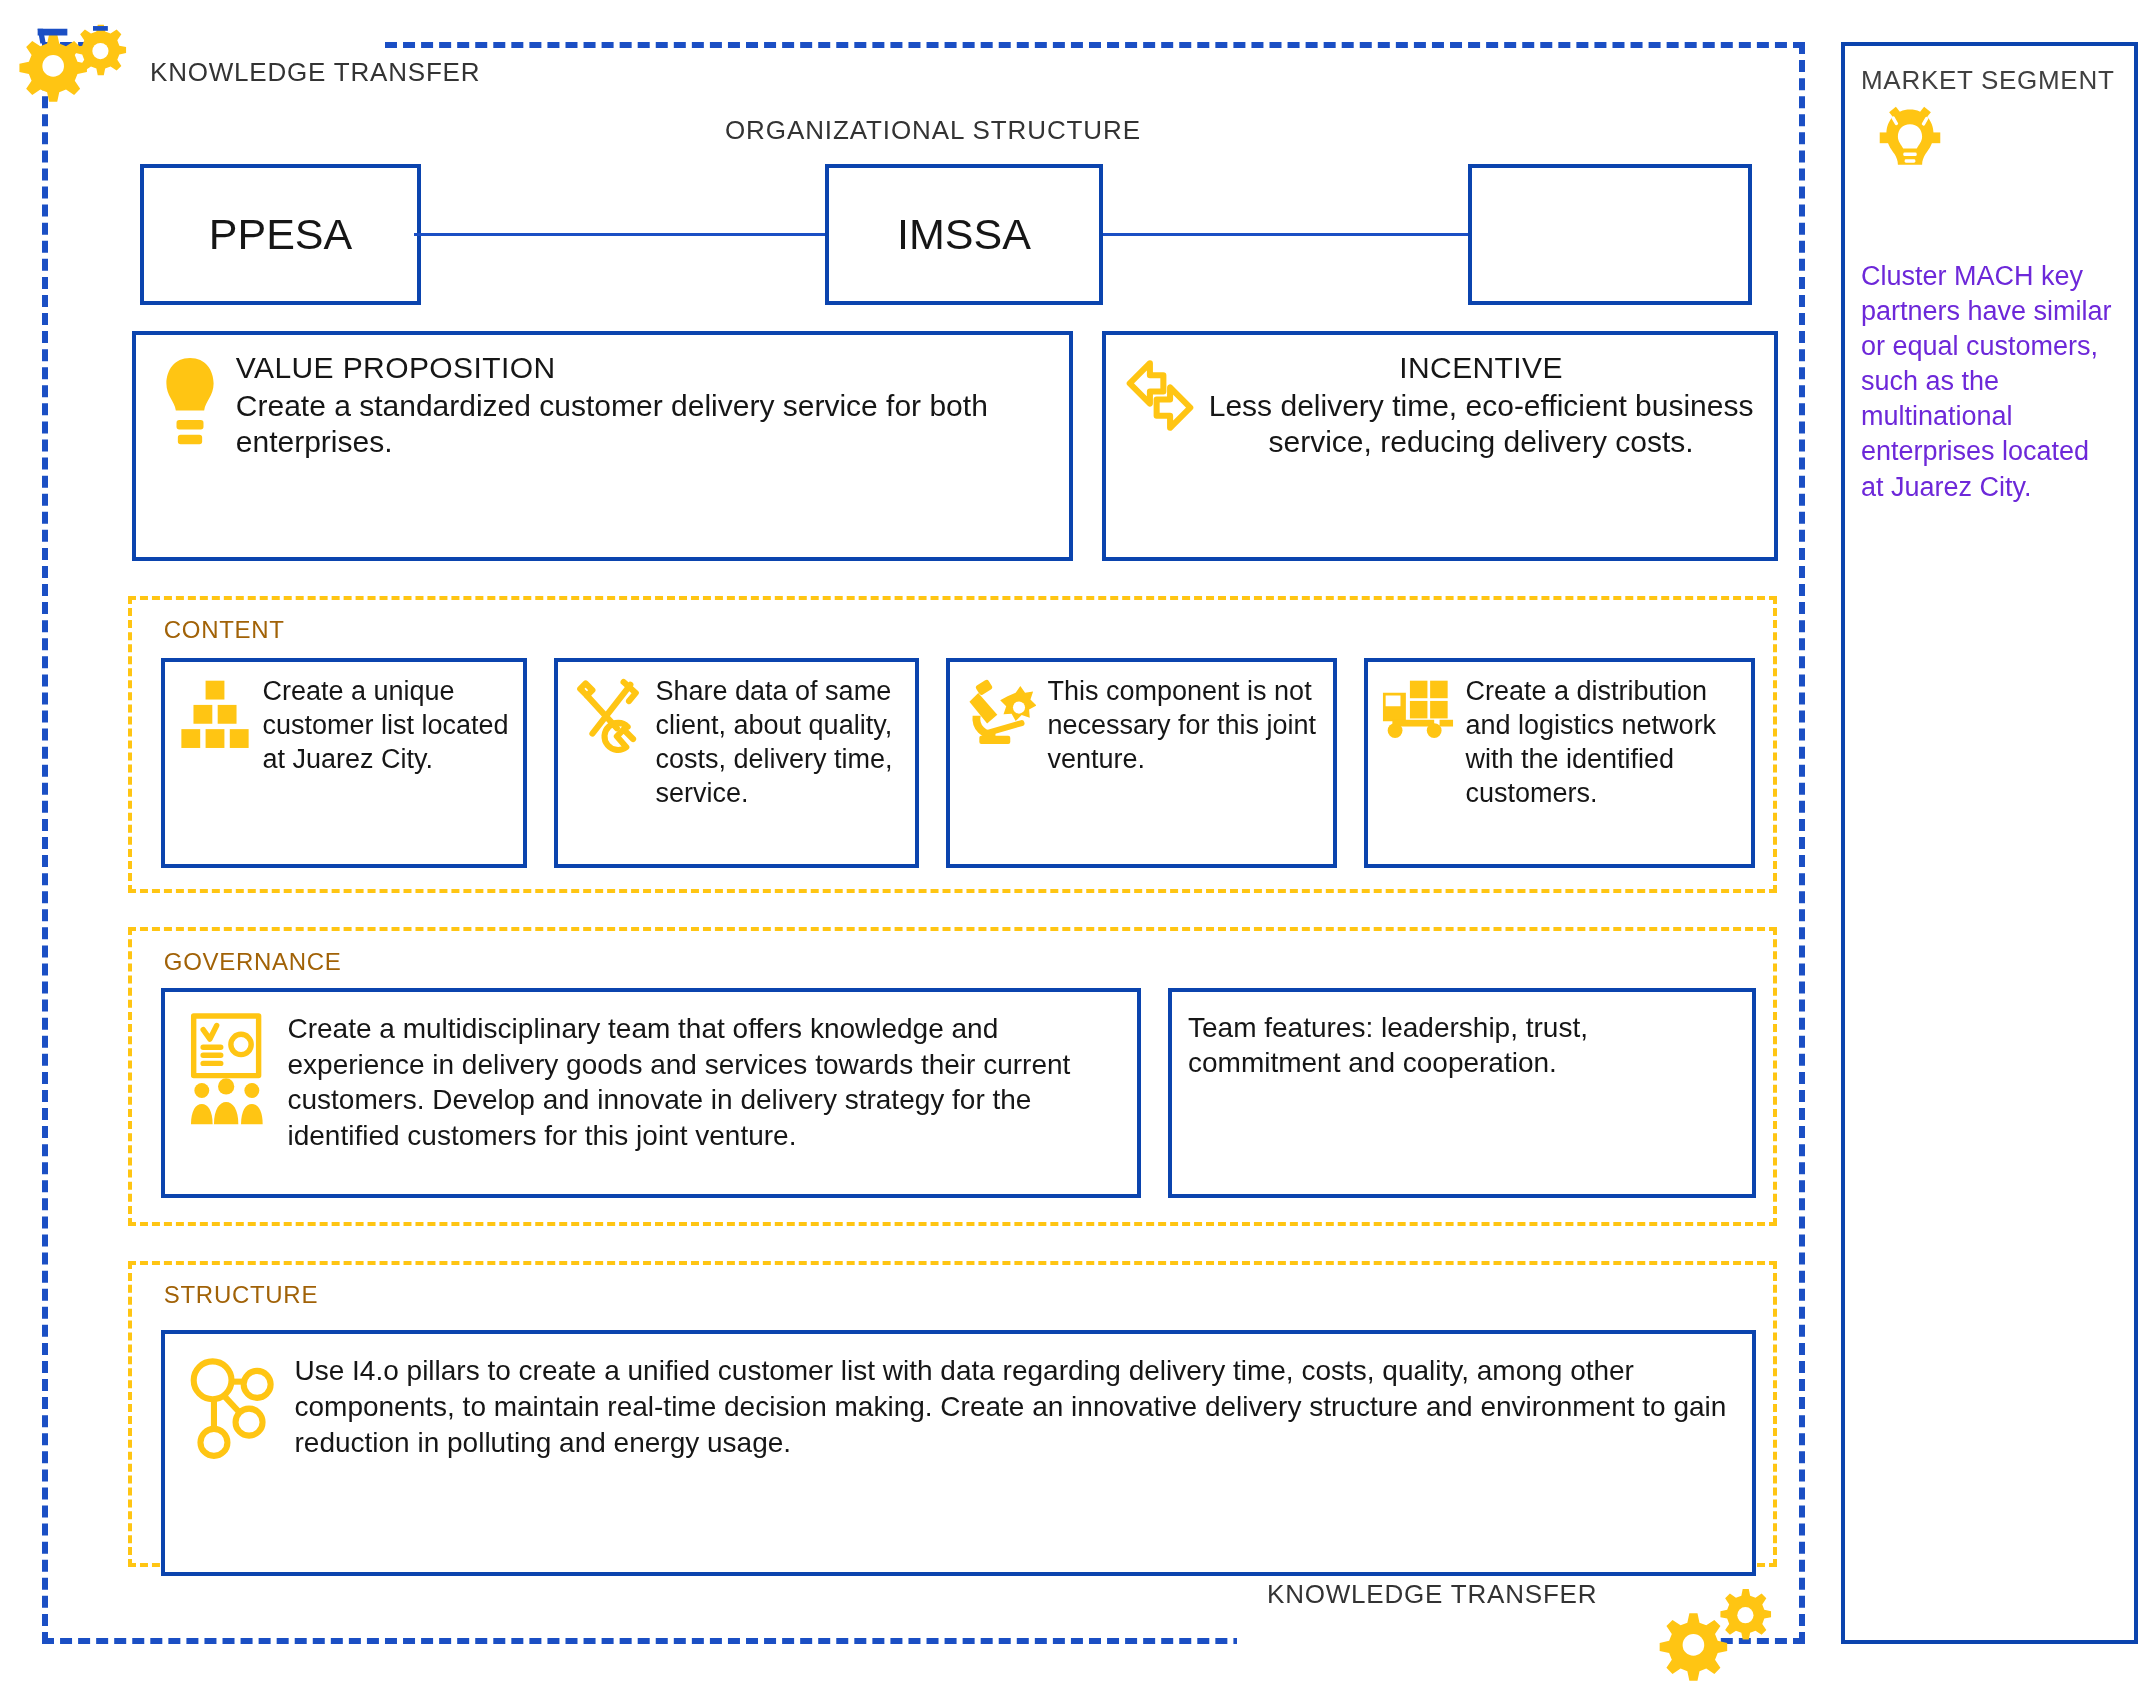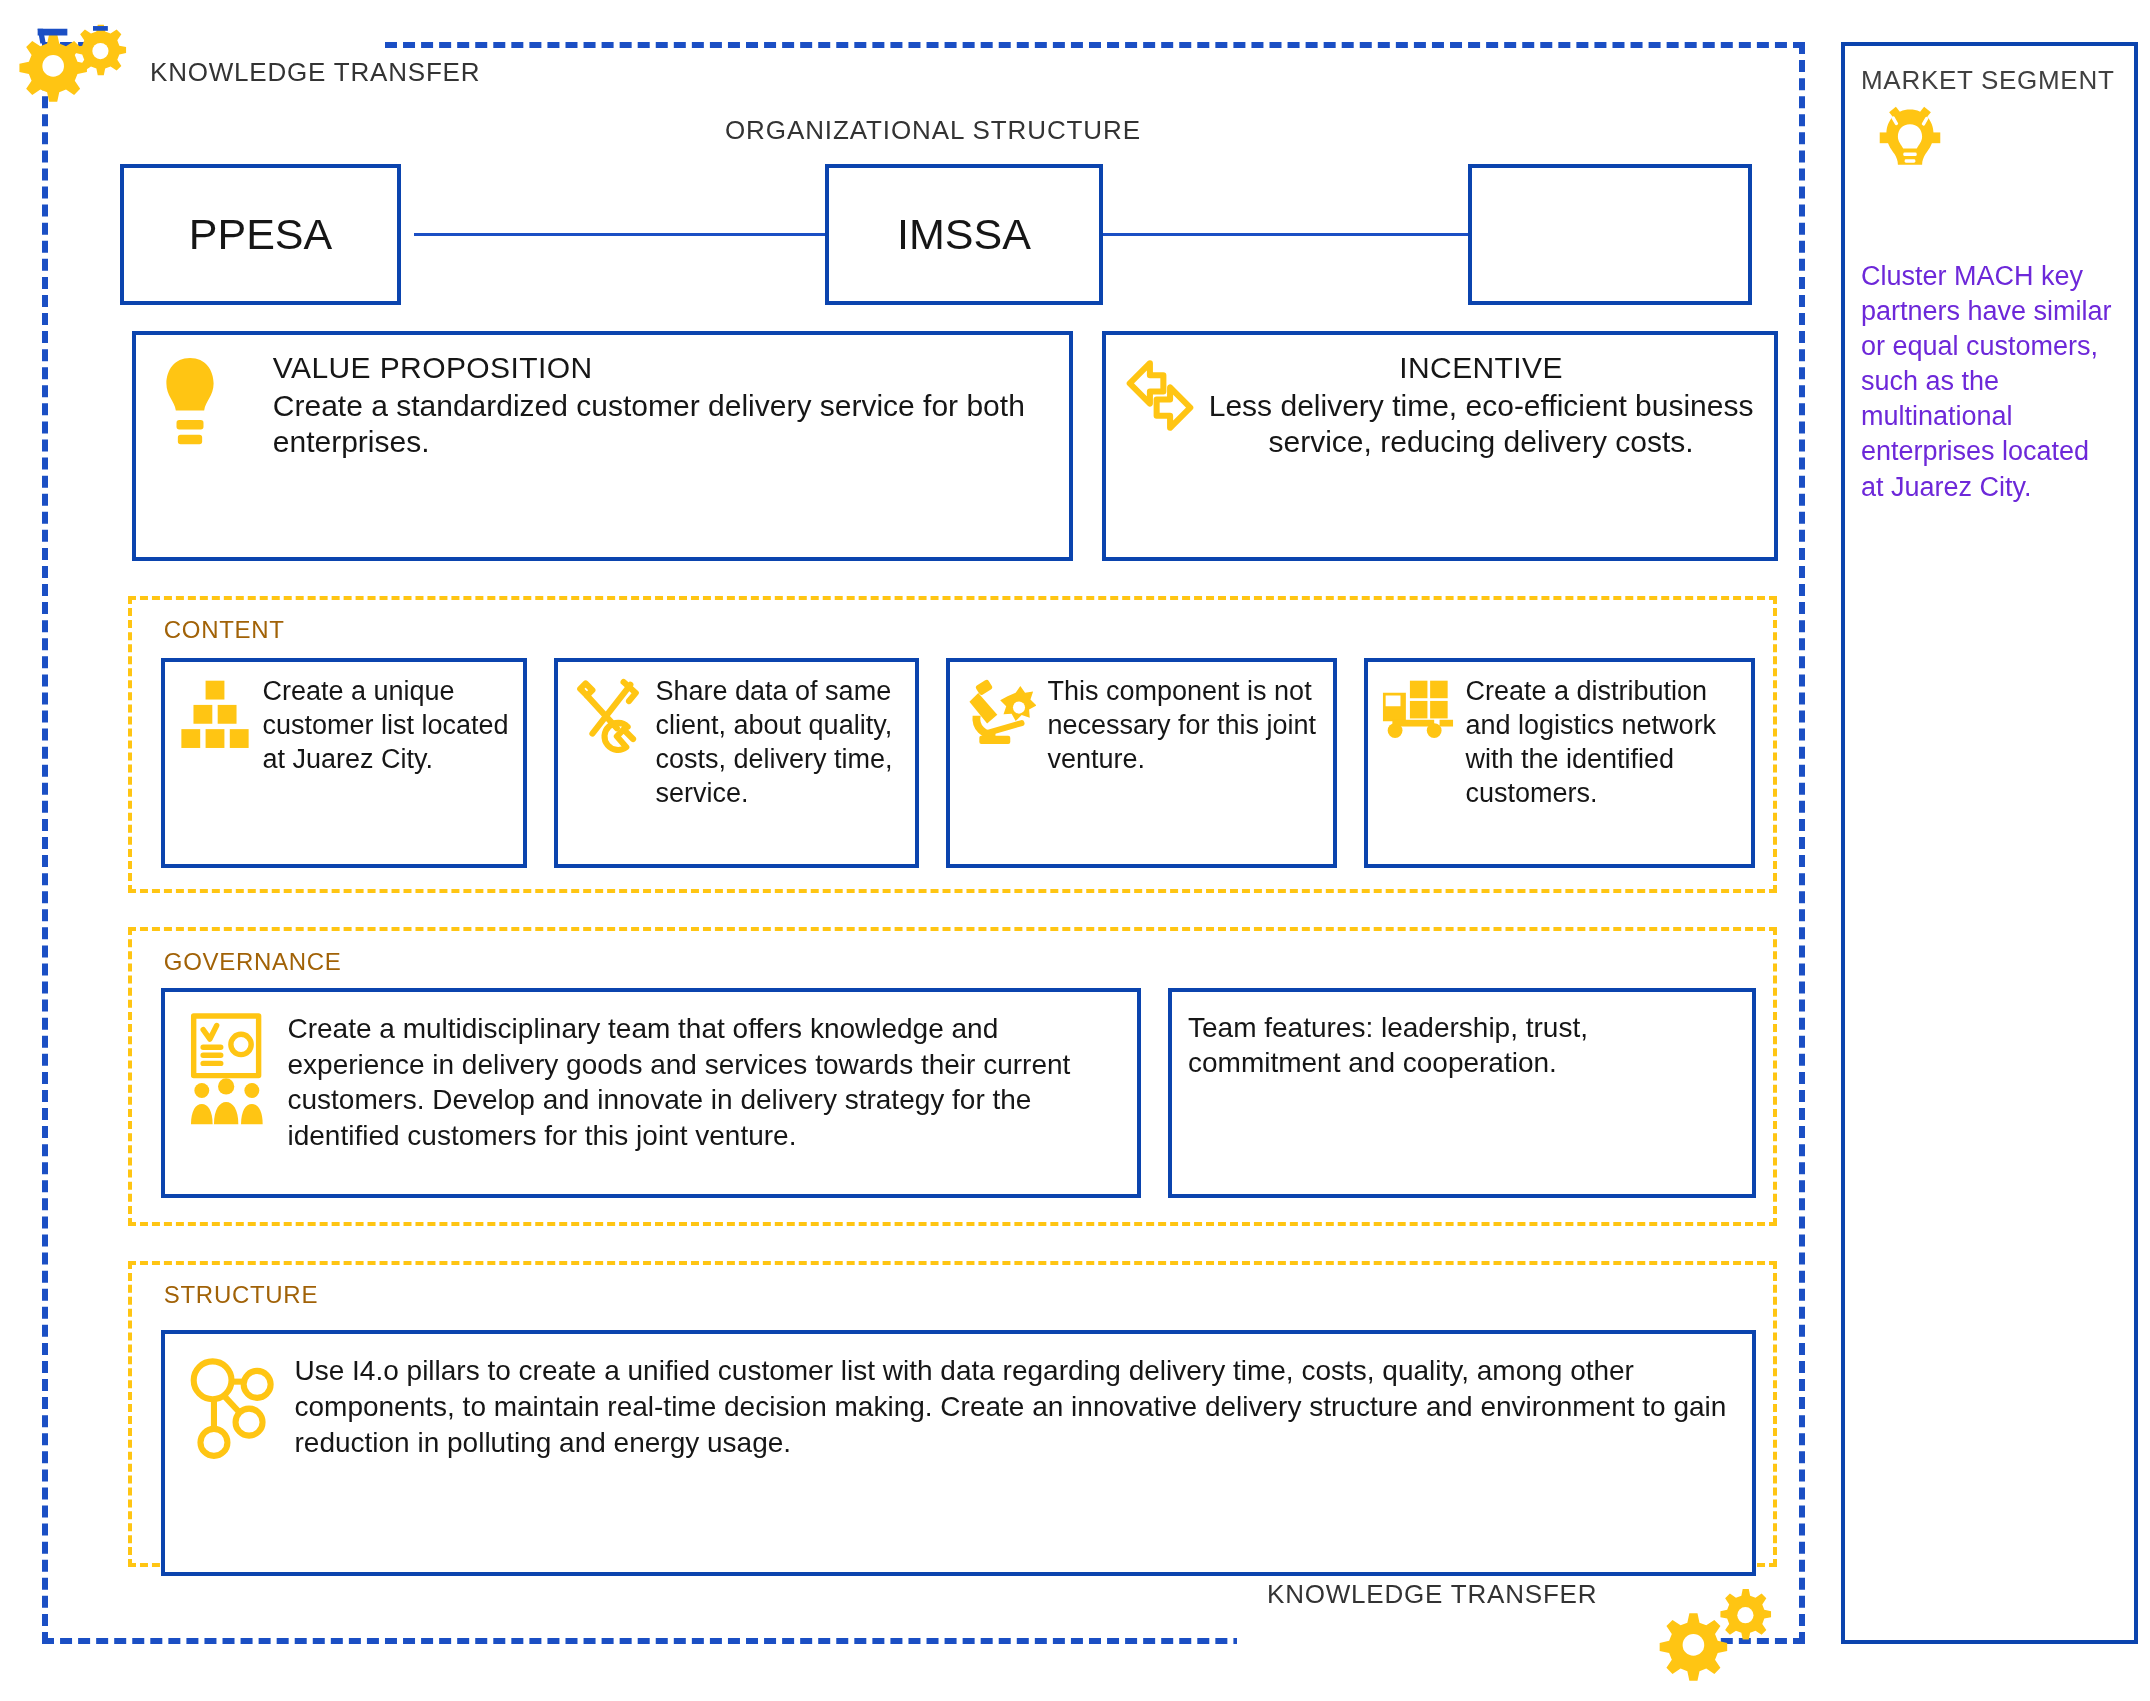--- a/index.html
+++ b/index.html
@@ -45,37 +45,37 @@
     left:725px;top:115px;
     font-size:26px;letter-spacing:0.9px;color:#333333;
     white-space:nowrap;
   }
   .org-node{
     height:141px;
     display:flex;align-items:center;justify-content:center;
     font-size:43px;color:#161616;
     border:4.7px solid #0B44AE;background:#fff;box-sizing:border-box;
   }
-  #node-a{left:120px;top:164px;width:281px;}
+  #node-a{left:140px;top:164px;width:281px;}
   #node-b{left:825px;top:164px;width:278px;}
   #node-c{left:1468px;top:164px;width:284px;}
   .connector{
     position:absolute;height:2.7px;background:#1B4FC4;top:233px;
   }
   #conn-1{left:414px;width:411px;}
   #conn-2{left:1103px;width:365px;}
 
   
   .vp-card{
     position:absolute;
     border:4.7px solid #0B44AE;background:#fff;box-sizing:border-box;
     display:flex;align-items:flex-start;
     padding:15px 17.6px 15px 15px;
   }
-  #vp-card{left:132px;top:331px;width:941px;height:230px;gap:37px;}
+  #vp-card{left:132px;top:331px;width:941px;height:230px;}
   #inc-card{left:1102px;top:331px;width:676px;height:230px;text-align:center;}
   .vp-icon{flex:0 0 auto;width:78px;display:flex;justify-content:center;padding-top:5.4px;}
   .vp-text{flex:1 1 auto;padding-left:6.8px;}
   .vp-title{
     font-size:30px;color:#161616;letter-spacing:0.4px;line-height:1.18;
     margin:0 0 2.7px 0;
   }
   .vp-body{
     font-size:30px;color:#161616;line-height:1.20;margin:0;
   }

